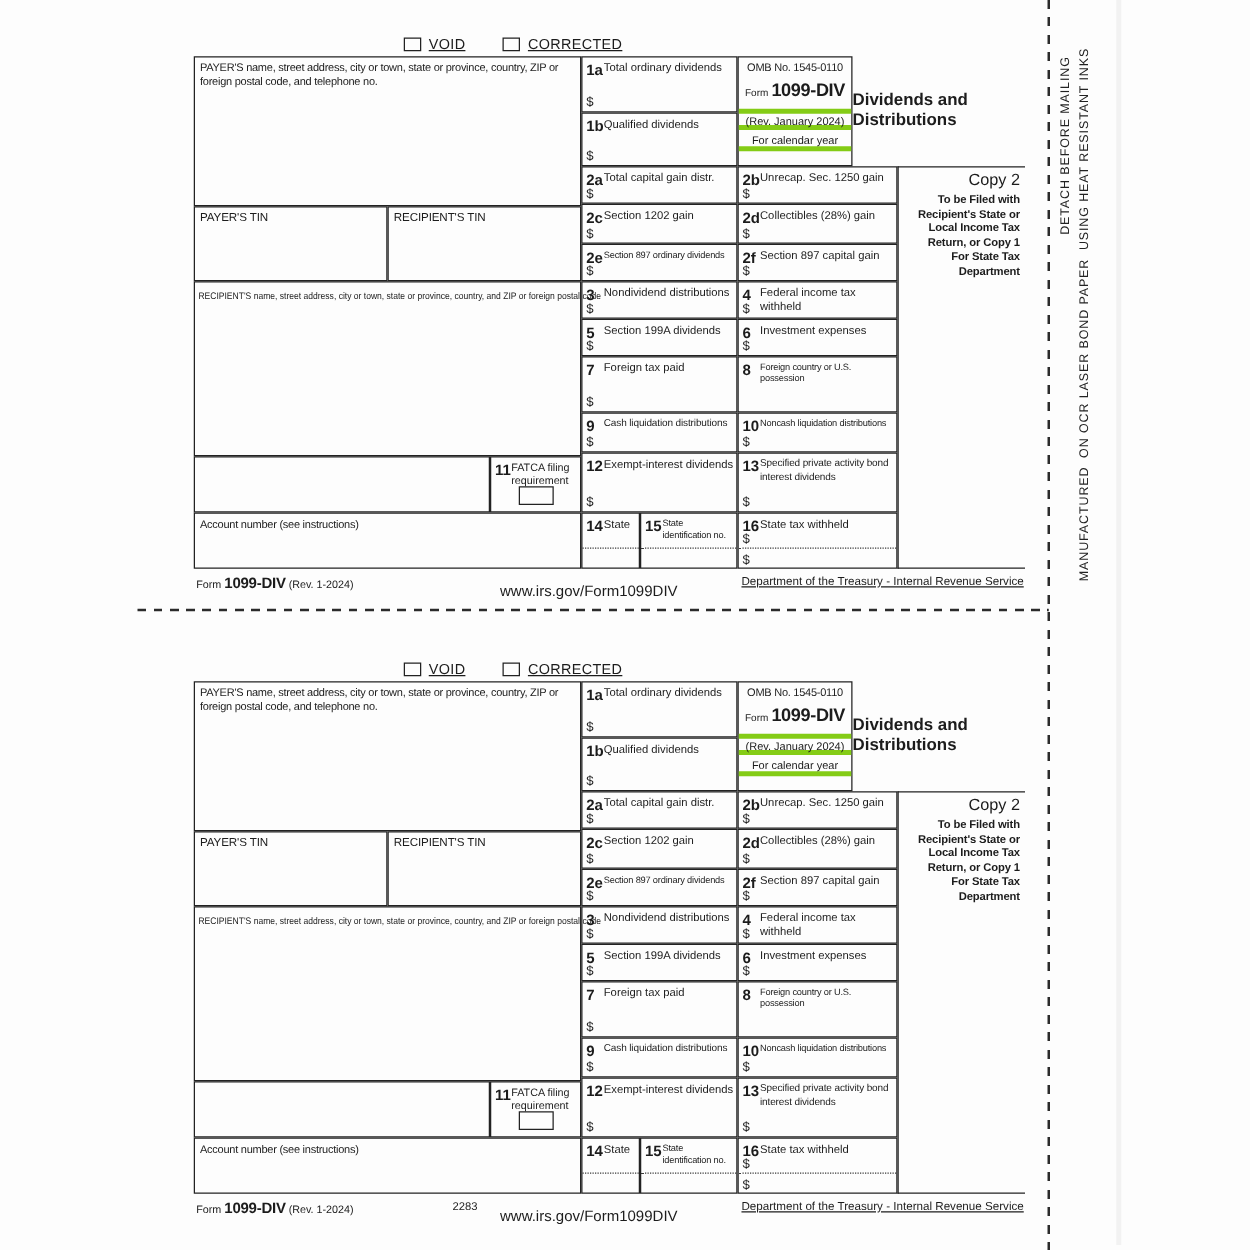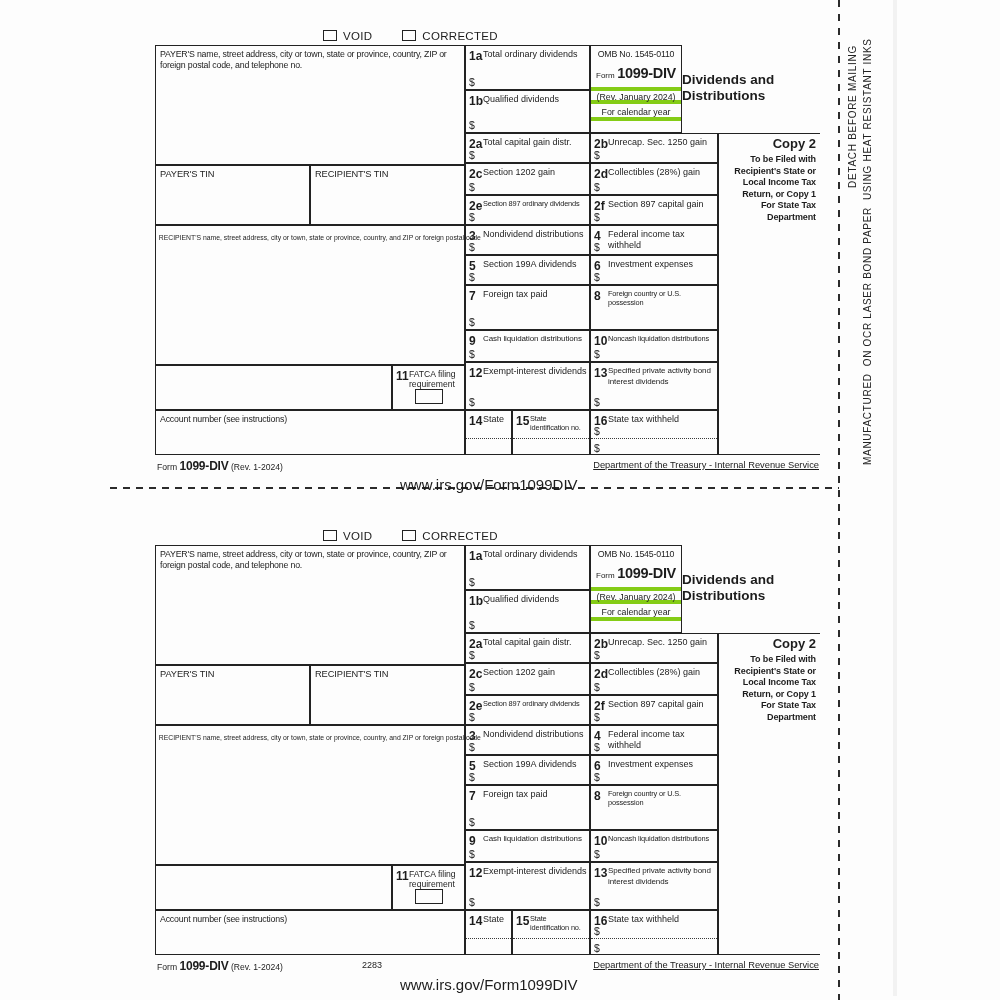--- a/index.html
+++ b/index.html
@@ -19,40 +19,40 @@
   .bnum{position:absolute;left:3px;top:3px;font-weight:bold;font-size:12px;}
   .blbl{display:block;padding:3px 2px 0 17px;font-size:9px;line-height:10.5px;}
   .sm .blbl{font-size:7.4px;letter-spacing:-.15px;line-height:9px;}
   .sm8 .blbl{font-size:8px;letter-spacing:-.1px;}
   .dol{position:absolute;left:3px;bottom:1px;font-size:10.5px;}
   .dotted{position:absolute;left:0;width:100%;top:27px;border-top:1.6px dotted #3a3a3a;}
   .fieldlbl{display:block;padding:3px 4px 0 4px;font-size:8.8px;letter-spacing:-.2px;line-height:10.5px;}
   .tinlbl{font-size:9.3px;letter-spacing:-.1px;}
   .condense{display:inline-block;transform:scaleX(.9);transform-origin:left top;
     white-space:nowrap;font-size:7.6px;padding:2px 0 0 3px;}
-  .ckrow{position:absolute;left:168px;top:-17px;height:15px;display:flex;align-items:center;font-size:11.5px;letter-spacing:.3px;}
+  .ckrow{position:absolute;left:168px;top:-17px;height:15px;display:flex;align-items:center;font-size:11.5px;letter-spacing:.3px;text-decoration:underline;}
   .ckbox{width:14px;height:11px;border:1.6px solid #222;margin-right:6px;box-sizing:border-box;}
   .cklbl{margin-right:30px;}
   .ombno{display:block;text-align:center;font-size:8.8px;padding-top:3px;letter-spacing:-.2px;}
   .formid{display:block;text-align:center;padding-top:6px;}
   .formword{font-size:8px;}
   .formnum{font-size:14.5px;font-weight:bold;letter-spacing:-.3px;}
   .ombrow{box-sizing:border-box;border-bottom:4px solid #84cc16;text-align:center;font-size:8.8px;}
   .title{position:absolute;left:527px;top:0;width:138px;height:88px;
     font-weight:bold;font-size:13.5px;line-height:16px;padding-top:27px;box-sizing:border-box;}
   .copy2{padding:2px 4px 0 2px;text-align:right;}
-  .copy2 .cnum{font-weight:bold;font-size:13px;display:block;}
+  .copy2 .cnum{font-weight:normal;font-size:13px;display:block;}
   .copy2 .cline{font-weight:bold;font-size:9px;line-height:11.5px;display:block;letter-spacing:-.1px;}
   .fatca-lbl{display:block;padding:3px 3px 0 16px;font-size:8.6px;line-height:10px;}
   .fatca-ck{position:absolute;left:22px;bottom:5px;width:28px;height:15px;border:1.6px solid #222;box-sizing:border-box;}
   .footer{position:absolute;left:0;top:413px;width:665px;height:16px;font-size:8.6px;}
   .f-left{position:absolute;left:2px;top:1px;}
   .f-num{font-weight:bold;font-size:12px;letter-spacing:-.2px;}
   .f-code{position:absolute;left:207px;top:2px;font-size:9px;}
-  .f-url{position:absolute;left:245px;top:18px;width:140px;font-size:15px;}
+  .f-url{position:absolute;left:245px;top:8px;width:140px;font-size:12px;}
   .f-dept{position:absolute;right:1px;top:2px;font-size:9.3px;text-decoration:underline;}
 </style>
 </head>
 <body>
 
 <div class="sheet-edge"></div>
 <div class="vdash"></div>
 <div class="hdash"></div>
 <div class="side-strip"><div>DETACH BEFORE MAILING</div><div>MANUFACTURED  ON OCR LASER BOND PAPER  USING HEAT RESISTANT INKS</div></div>
 

